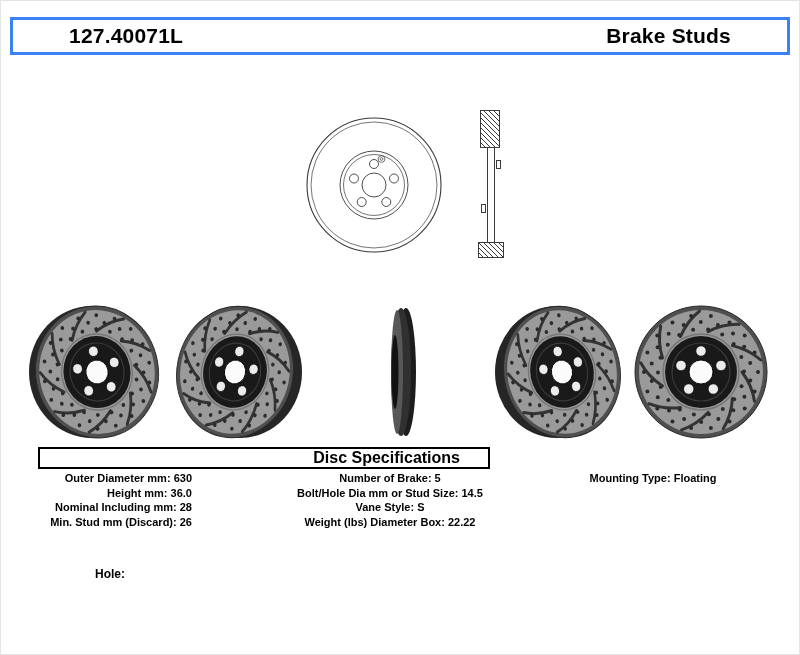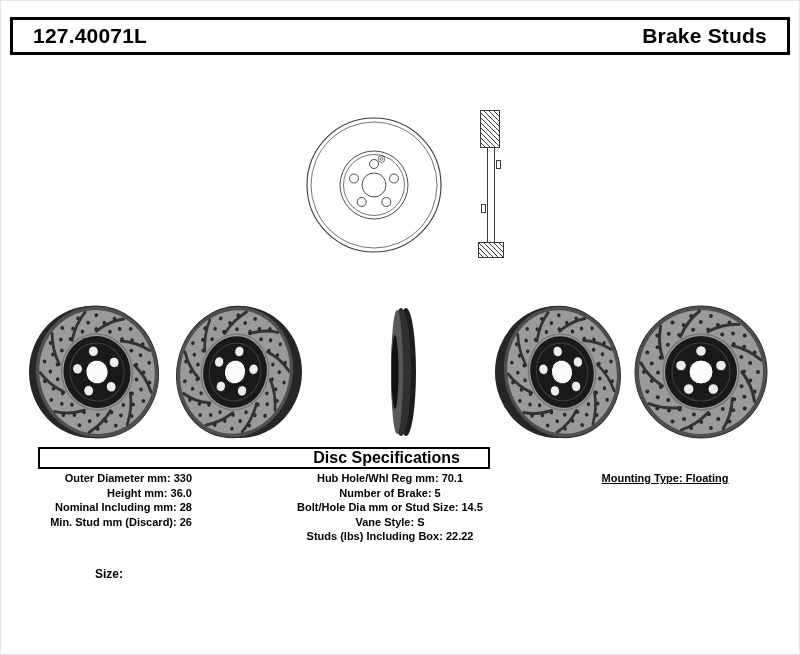--- a/index.html
+++ b/index.html
@@ -4,22 +4,22 @@
 <style>
   * { margin:0; padding:0; box-sizing:border-box; }
   html,body { background:#fff; }
   .page {
     position:relative; width:800px; height:655px; background:#ffffff;
     font-family:"Liberation Sans", sans-serif; color:#000; overflow:hidden;
     box-shadow: inset 0 0 0 1px #e4e4e4;
   }
   .header-box {
     position:absolute; left:10px; top:17px; width:780px; height:38px;
-    border:3px solid #000000; display:flex; align-items:center;
-    justify-content:space-between; padding:0 20px; font-weight:bold; font-size:21px;
+    border:3px solid #3b82f6; display:flex; align-items:center;
+    justify-content:space-between; padding:0 56px; font-weight:bold; font-size:21px;
     letter-spacing:0.2px;
   }
   .front-view { position:absolute; left:299px; top:110px; width:150px; height:150px; }
   .section-view { position:absolute; left:470px; top:108px; width:44px; height:154px; }
   .hatched {
     background: repeating-linear-gradient(45deg, #ffffff 0 2.5px, #3a3a3a 2.5px 3.5px);
     border:1px solid #3a3a3a;
   }
   .xsec-top   { position:absolute; left:10px; top:2px;   width:20px; height:38px; }
   .xsec-wall  { position:absolute; left:17px; top:40px;  width:8px;  height:94px;
@@ -34,21 +34,21 @@
   .rotor-d { left:492px; top:302px; width:140px; height:140px; }
   .rotor-e { left:631px; top:302px; width:140px; height:140px; }
   .spec-title-box {
     position:absolute; left:38px; top:447px; width:452px; height:22px;
     border:2px solid #000; display:flex; align-items:center; justify-content:flex-end;
     padding-right:28px; font-weight:bold; font-size:16px;
   }
   .spec-col { position:absolute; font-size:11px; font-weight:bold; line-height:14.5px; white-space:nowrap; }
   .spec-left   { left:30px;  top:471px; width:162px; text-align:right; }
   .spec-middle { left:240px; top:471px; width:300px; text-align:center; }
-  .spec-right  { left:560px; top:471px; width:210px; text-align:center;text-decoration:underline; }
+  .spec-right  { left:548px; top:471px; width:210px; text-align:center; }
   .note { position:absolute; left:95px; top:567px; font-size:12px; font-weight:bold; }
 </style>
 </head>
 <body>
 
 <div class="page">
 
   <div class="header-box">
     <span>127.40071L</span>
     <span>Brake Studs</span>
@@ -403,33 +403,32 @@
         <circle cx="-20.0" cy="-6.5" r="5.2" fill="#ececec" stroke="#000" stroke-width="0.7"></circle>
         <circle r="12" fill="#fbfbfb" stroke="#000" stroke-width="0.9"></circle>
       </g>
   </svg>
 
   <div class="spec-title-box">
     <span>Disc Specifications</span>
   </div>
 
   <div class="spec-col spec-left">
-    <div class="spec-row"><span>Outer Diameter mm:</span> <span>330</span></div>
+    <div class="spec-row"><span>Outer Diameter mm:</span> <span>630</span></div>
     <div class="spec-row"><span>Height mm:</span> <span>36.0</span></div>
     <div class="spec-row"><span>Nominal Including mm:</span> <span>28</span></div>
     <div class="spec-row"><span>Min. Stud mm (Discard):</span> <span>26</span></div>
   </div>
 
   <div class="spec-col spec-middle">
-    <div class="spec-row"><span>Hub Hole/Whl Reg mm:</span> <span>70.1</span></div>
     <div class="spec-row"><span>Number of Brake:</span> <span>5</span></div>
     <div class="spec-row"><span>Bolt/Hole Dia mm or Stud Size:</span> <span>14.5</span></div>
     <div class="spec-row"><span>Vane Style:</span> <span>S</span></div>
-    <div class="spec-row"><span>Studs (lbs) Including Box:</span> <span>22.22</span></div>
+    <div class="spec-row"><span>Weight (lbs) Diameter Box:</span> <span>22.22</span></div>
   </div>
 
   <div class="spec-col spec-right">
     <div class="spec-row"><span>Mounting Type:</span> <span>Floating</span></div>
   </div>
 
-  <div class="note">Size:</div>
+  <div class="note">Hole:</div>
 
 </div>
 
 </body></html>

